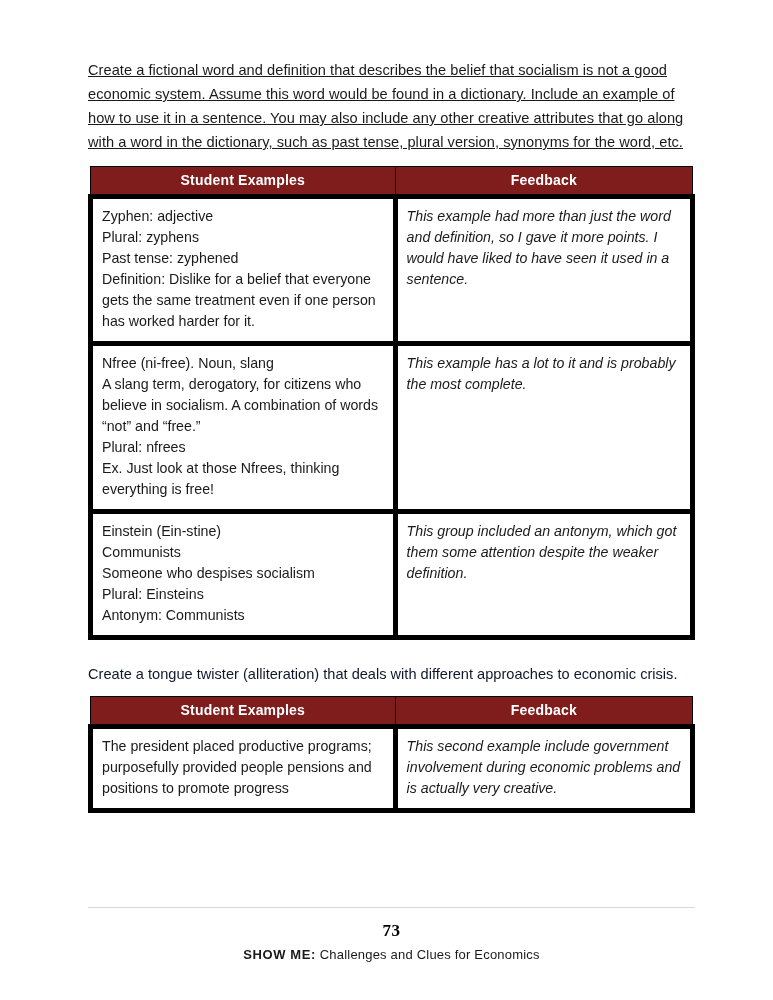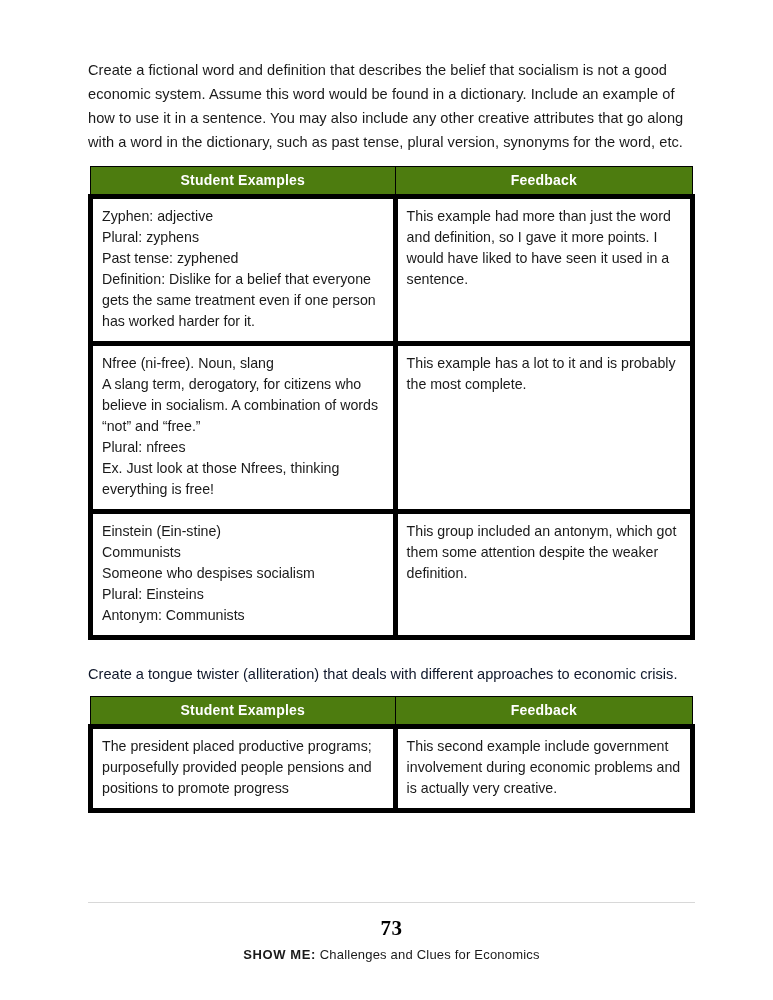--- a/index.html
+++ b/index.html
@@ -22,46 +22,48 @@
     height: 1000px;
     box-sizing: border-box;
     padding: 58px 78px 0 88px;
   }
   .intro {
     font-size: 14.6px;
     line-height: 24px;
     color: #1a1a1a;
     margin: 0 0 12px 0;
     letter-spacing: 0.05px;
+    text-decoration: underline;
   }
   table.ex-table {
     width: 100%;
     border-collapse: collapse;
     table-layout: fixed;
     margin-bottom: 4px;
   }
   table.ex-table th {
-    background: #4d7c0f;
+    background: #7f1d1d;
     color: #ffffff;
     font-size: 14px;
     font-weight: bold;
     padding: 5px 4px 6px 4px;
     text-align: center;
     border: 1px solid #000000;
     letter-spacing: 0.2px;
   }
   table.ex-table td {
     border: 5px solid #000000;
     vertical-align: top;
     padding: 7px 9px 9px 9px;
     font-size: 14.2px;
     line-height: 21px;
     color: #1a1a1a;
   }
   table.ex-table td.feedback {
+    font-style: italic;
   }
   .col-left { width: 50.6%; }
   .col-right { width: 49.4%; }
   .mid-text {
     font-size: 14.6px;
     line-height: 24px;
     color: #0f172a;
     margin: 22px 0 10px 0;
   }
   .cell-line { display: block; }
@@ -71,21 +73,21 @@
     right: 78px;
     bottom: 38px;
     text-align: center;
   }
   .footer-rule {
     border-top: 1px solid #d8d8d8;
     margin-bottom: 13px;
   }
   .page-num {
     font-family: "Liberation Serif", serif;
-    font-size: 21px;
+    font-size: 17px;
     font-weight: bold;
     letter-spacing: 0.5px;
     margin-bottom: 6px;
   }
   .footer-title {
     font-family: Liberation Sans, sans-serif;
     font-size: 13px;
     color: #1a1a1a;
     letter-spacing: 0.2px;
   }

